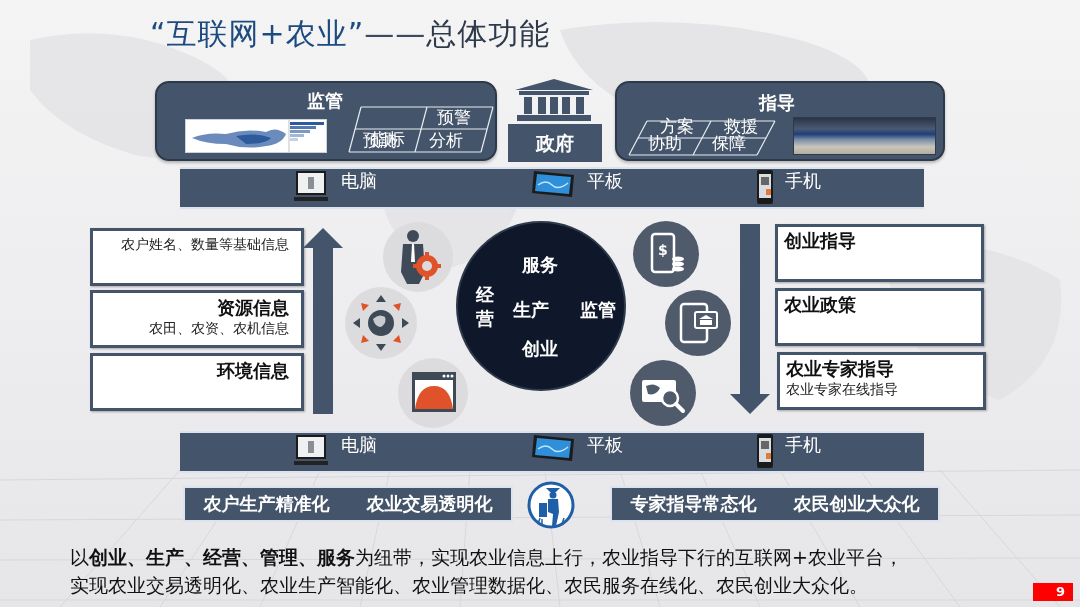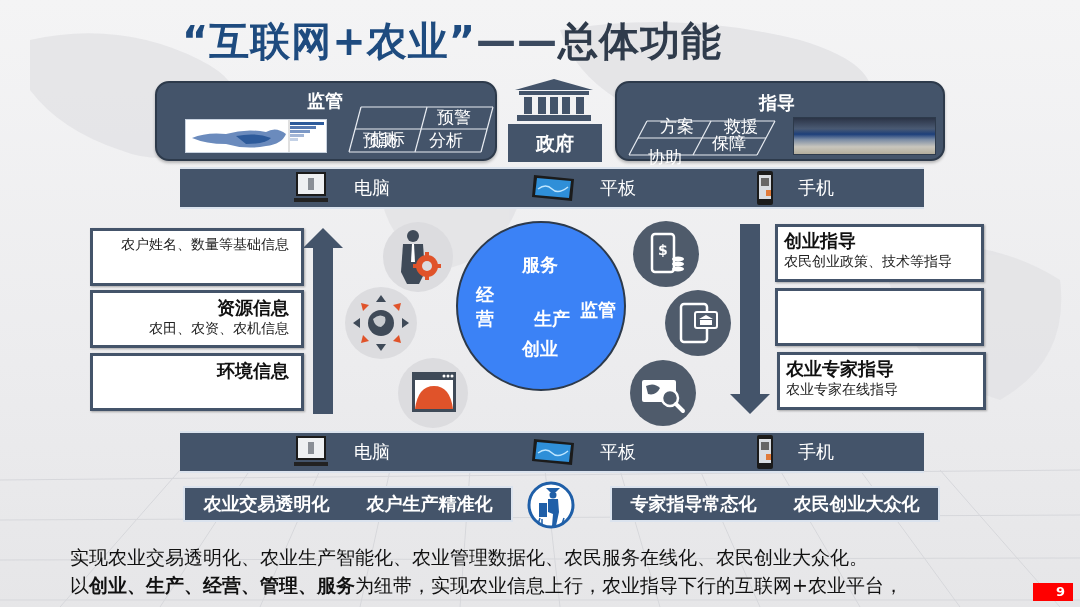--- a/index.html
+++ b/index.html
@@ -8,22 +8,22 @@
     font-family: "DejaVu Sans", "Liberation Sans", sans-serif;
     background: linear-gradient(180deg, #f4f4f5 0%, #ececee 60%, #e6e6e8 100%);
     position: relative;
   }
   .bg-map {
     position: absolute; left: 0; top: 0; width: 1080px; height: 607px;
     z-index: 0; pointer-events: none;
   }
   .abs { position: absolute; z-index: 1; }
   .title {
-    left: 150px; top: 14px; font-size: 40px; font-weight: bold; color: #1e4b7f;
-    letter-spacing: 1px; white-space: nowrap; margin-left: 32px;
+    left: 150px; top: 14px; font-size: 30px; font-weight: normal; color: #1e4b7f;
+    letter-spacing: 1px; white-space: nowrap;
   }
   .title .dash { color: #3b4a5f; }
   .title .suffix { color: #2f3b4b; }
 
   .navy { background: #44546a; }
   .panel {
     border-radius: 14px; border: 2px solid #2d3a4b;
     box-shadow: 0 2px 3px rgba(0,0,0,0.25);
   }
   .panel-title {
@@ -38,34 +38,34 @@
     position: absolute; background: #fff; border: 1px solid #c9d3e0;
   }
   .hall-thumb {
     position: absolute; border: 1px solid #2d3a4b;
     background: linear-gradient(180deg, #2b3446 0%, #4a5a73 30%, #1d3f7a 45%, #7b8ca5 60%, #c9c6bd 80%, #b3ad9c 100%);
   }
   .device-bar {
     left: 180px; width: 744px; height: 42px; border-top: 2px solid #dbe3ee; border-bottom: 2px solid #dbe3ee;
   }
   .device {
-    position: absolute; top: 0; height: 100%; display: flex; align-items: center; gap: 24px;
+    position: absolute; top: 0; height: 100%; display: flex; align-items: flex-start; gap: 11px;
     color: #fff; font-size: 18px;
   }
   .info-box {
     background: #fff; border: 3px solid #44546a; box-shadow: 1px 1px 2px rgba(0,0,0,0.3);
   }
   .info-box .h { font-weight: bold; font-size: 18px; color: #111; line-height: 22px; }
   .info-box .s { font-size: 14px; color: #222; line-height: 18px; }
   .left-box { left: 90px; width: 214px; height: 58px; text-align: right; padding: 4px 12px 0 6px; }
   .right-box { left: 775px; width: 209px; height: 58px; text-align: left; padding: 3px 6px 0 6px; }
 
   .circle-main {
     left: 456px; top: 221px; width: 170px; height: 170px; border-radius: 50%;
-    background: #3b82f6; border: 2px solid #2d3a4b;
+    background: #0f172a; border: 2px solid #2d3a4b;
   }
   .cword { position: absolute; color: #fff; font-weight: bold; font-size: 18px; }
   .icon-disc {
     position: absolute; border-radius: 50%; background: #dcdcdf;
   }
   .icon-disc.dark { background: #4f5b6b; }
 
   .tag {
     top: 486px; height: 36px; color: #fff; font-weight: bold; font-size: 18px;
     display: flex; align-items: center; justify-content: space-around;
@@ -162,21 +162,21 @@
       <path d="M20 2 L148 2"></path>
         <path d="M11 19 L139 19"></path>
         <path d="M2 36 L130 36"></path>
       <path d="M20 2 L2 36"></path>
         <path d="M84 2 L66 36"></path>
         <path d="M148 2 L130 36"></path>
     </g>
   </svg>
   <div class="para-cell" style="left:30px; top:33px; width:60px; height:20px; line-height:20px;">方案</div>
   <div class="para-cell" style="left:94px; top:33px; width:60px; height:20px; line-height:20px;">救援</div>
-  <div class="para-cell" style="left:18px; top:64px; width:60px; height:20px; line-height:20px;text-align:center;">协助</div>
+  <div class="para-cell" style="left:18px; top:50px; width:60px; height:20px; line-height:20px;text-align:center;">协助</div>
   <div class="para-cell" style="left:82px; top:50px; width:60px; height:20px; line-height:20px;">保障</div>
   <div class="hall-thumb" style="left:176px; top:34px; width:143px; height:38px;"></div>
 </div>
 
 <div class="abs device-bar navy" style="top:167px;">
   <div class="device" style="left:112px;">
     <svg width="38" height="36" viewBox="0 0 38 36">
       <rect x="4" y="2" width="30" height="24" fill="#1b1b1b"></rect>
         <rect x="6" y="4" width="26" height="20" fill="#eef0f2"></rect>
       <rect x="16" y="8" width="6" height="12" fill="#8a8f96"></rect>
@@ -259,21 +259,21 @@
       <circle cx="50" cy="18" r="1.5" fill="#fff"></circle>
       <circle cx="54" cy="18" r="1.5" fill="#fff"></circle>
     <path d="M17 51 Q20 28 36 28 Q52 28 55 51 Z" fill="#e0532a"></path>
   </svg>
 </div>
 
 <div class="abs circle-main">
   <div class="cword" style="left:64px; top:30px;">服务</div>
   <div class="cword" style="left:18px; top:60px;">经</div>
   <div class="cword" style="left:18px; top:84px;">营</div>
-  <div class="cword" style="left:76px; top:75px;margin-top:9px;">生产</div>
+  <div class="cword" style="left:55px; top:75px;">生产</div>
   <div class="cword" style="left:122px; top:75px;">监管</div>
   <div class="cword" style="left:64px; top:114px;font-family:Liberation Serif, serif;">创业</div>
 </div>
 
 <div class="icon-disc dark abs" style="left:633px; top:221px; width:66px; height:66px;">
   <svg width="66" height="66" viewBox="0 0 66 66">
     <rect x="19" y="13" width="22" height="38" rx="3" fill="none" stroke="#fff" stroke-width="2.5"></rect>
     <text x="25" y="34" fill="#fff" font-size="14" font-weight="bold" font-family="DejaVu Sans, sans-serif">$</text>
     <g fill="#fff">
         <ellipse cx="45" cy="38" rx="6" ry="2.5"></ellipse>
@@ -298,23 +298,23 @@
     <path d="M46 44 L53 51" stroke="#fff" stroke-width="4" stroke-linecap="round"></path>
   </svg>
 </div>
 
 <svg class="abs" style="left:730px; top:224px;" width="40" height="190" viewBox="0 0 40 190">
   <path d="M10 0 L30 0 L30 170 L40 170 L20 190 L0 170 L10 170 Z" fill="#44546a"></path>
 </svg>
 
 <div class="abs info-box right-box" style="top:224px;">
   <div class="h">创业指导</div>
-  <div class="s">农民创业政策、技术等指导</div>
 </div>
 <div class="abs info-box right-box" style="top:288px;">
+  <div class="h">农业政策</div>
 </div>
 <div class="abs info-box right-box" style="top:352px; left:777px;">
   <div class="h">农业专家指导</div>
   <div class="s">农业专家在线指导</div>
 </div>
 
 <div class="abs device-bar navy" style="top:431px;">
   <div class="device" style="left:112px;">
     <svg width="38" height="36" viewBox="0 0 38 36">
       <rect x="4" y="2" width="30" height="24" fill="#1b1b1b"></rect>
@@ -337,34 +337,34 @@
       <rect x="1" y="1" width="16" height="34" rx="2" fill="#1b1b1b"></rect>
         <rect x="3" y="5" width="12" height="24" fill="#d9dde2"></rect>
       <rect x="5" y="8" width="8" height="8" fill="#666"></rect>
         <rect x="10" y="20" width="5" height="6" fill="#e07a3a"></rect>
     </svg>
     <span>手机</span>
   </div>
 </div>
 
 <div class="abs tag" style="left:183px; width:330px;">
+  <span>农户生产精准化</span>
   <span>农业交易透明化</span>
-  <span>农户生产精准化</span>
 </div>
 <svg class="abs" style="left:526px; top:478px;" width="50" height="58" viewBox="0 0 50 58">
   <circle cx="25" cy="27" r="22" fill="#fff" stroke="#1f5fa8" stroke-width="3"></circle>
   <path d="M20 10 L34 10 L30 14 L24 14 Z" fill="#1f5fa8"></path>
   <circle cx="27" cy="17" r="3.5" fill="#1f5fa8"></circle>
   <path d="M22 21 L32 21 L33 34 L30 48 L26 48 L27 36 L22 34 Z" fill="#1f5fa8"></path>
   <rect x="13" y="25" width="8" height="14" fill="#1f5fa8"></rect>
   <path d="M12 46 L14 40 M16 46 L16 41 M36 46 L38 40" stroke="#1f5fa8" stroke-width="1.5"></path>
 </svg>
 <div class="abs tag" style="left:610px; width:330px;">
   <span>专家指导常态化</span>
   <span>农民创业大众化</span>
 </div>
 
 <div class="abs bottom-text">
+  <div><span>以</span><b>创业、生产、经营、管理、服务</b><span>为纽带，实现农业信息上行，农业指导下行的互联网+农业平台，</span></div>
   <div>实现农业交易透明化、农业生产智能化、农业管理数据化、农民服务在线化、农民创业大众化。</div>
-  <div><span>以</span><b>创业、生产、经营、管理、服务</b><span>为纽带，实现农业信息上行，农业指导下行的互联网+农业平台，</span></div>
 </div>
 
 <div class="abs page-num">9</div>
 
 </body></html>

